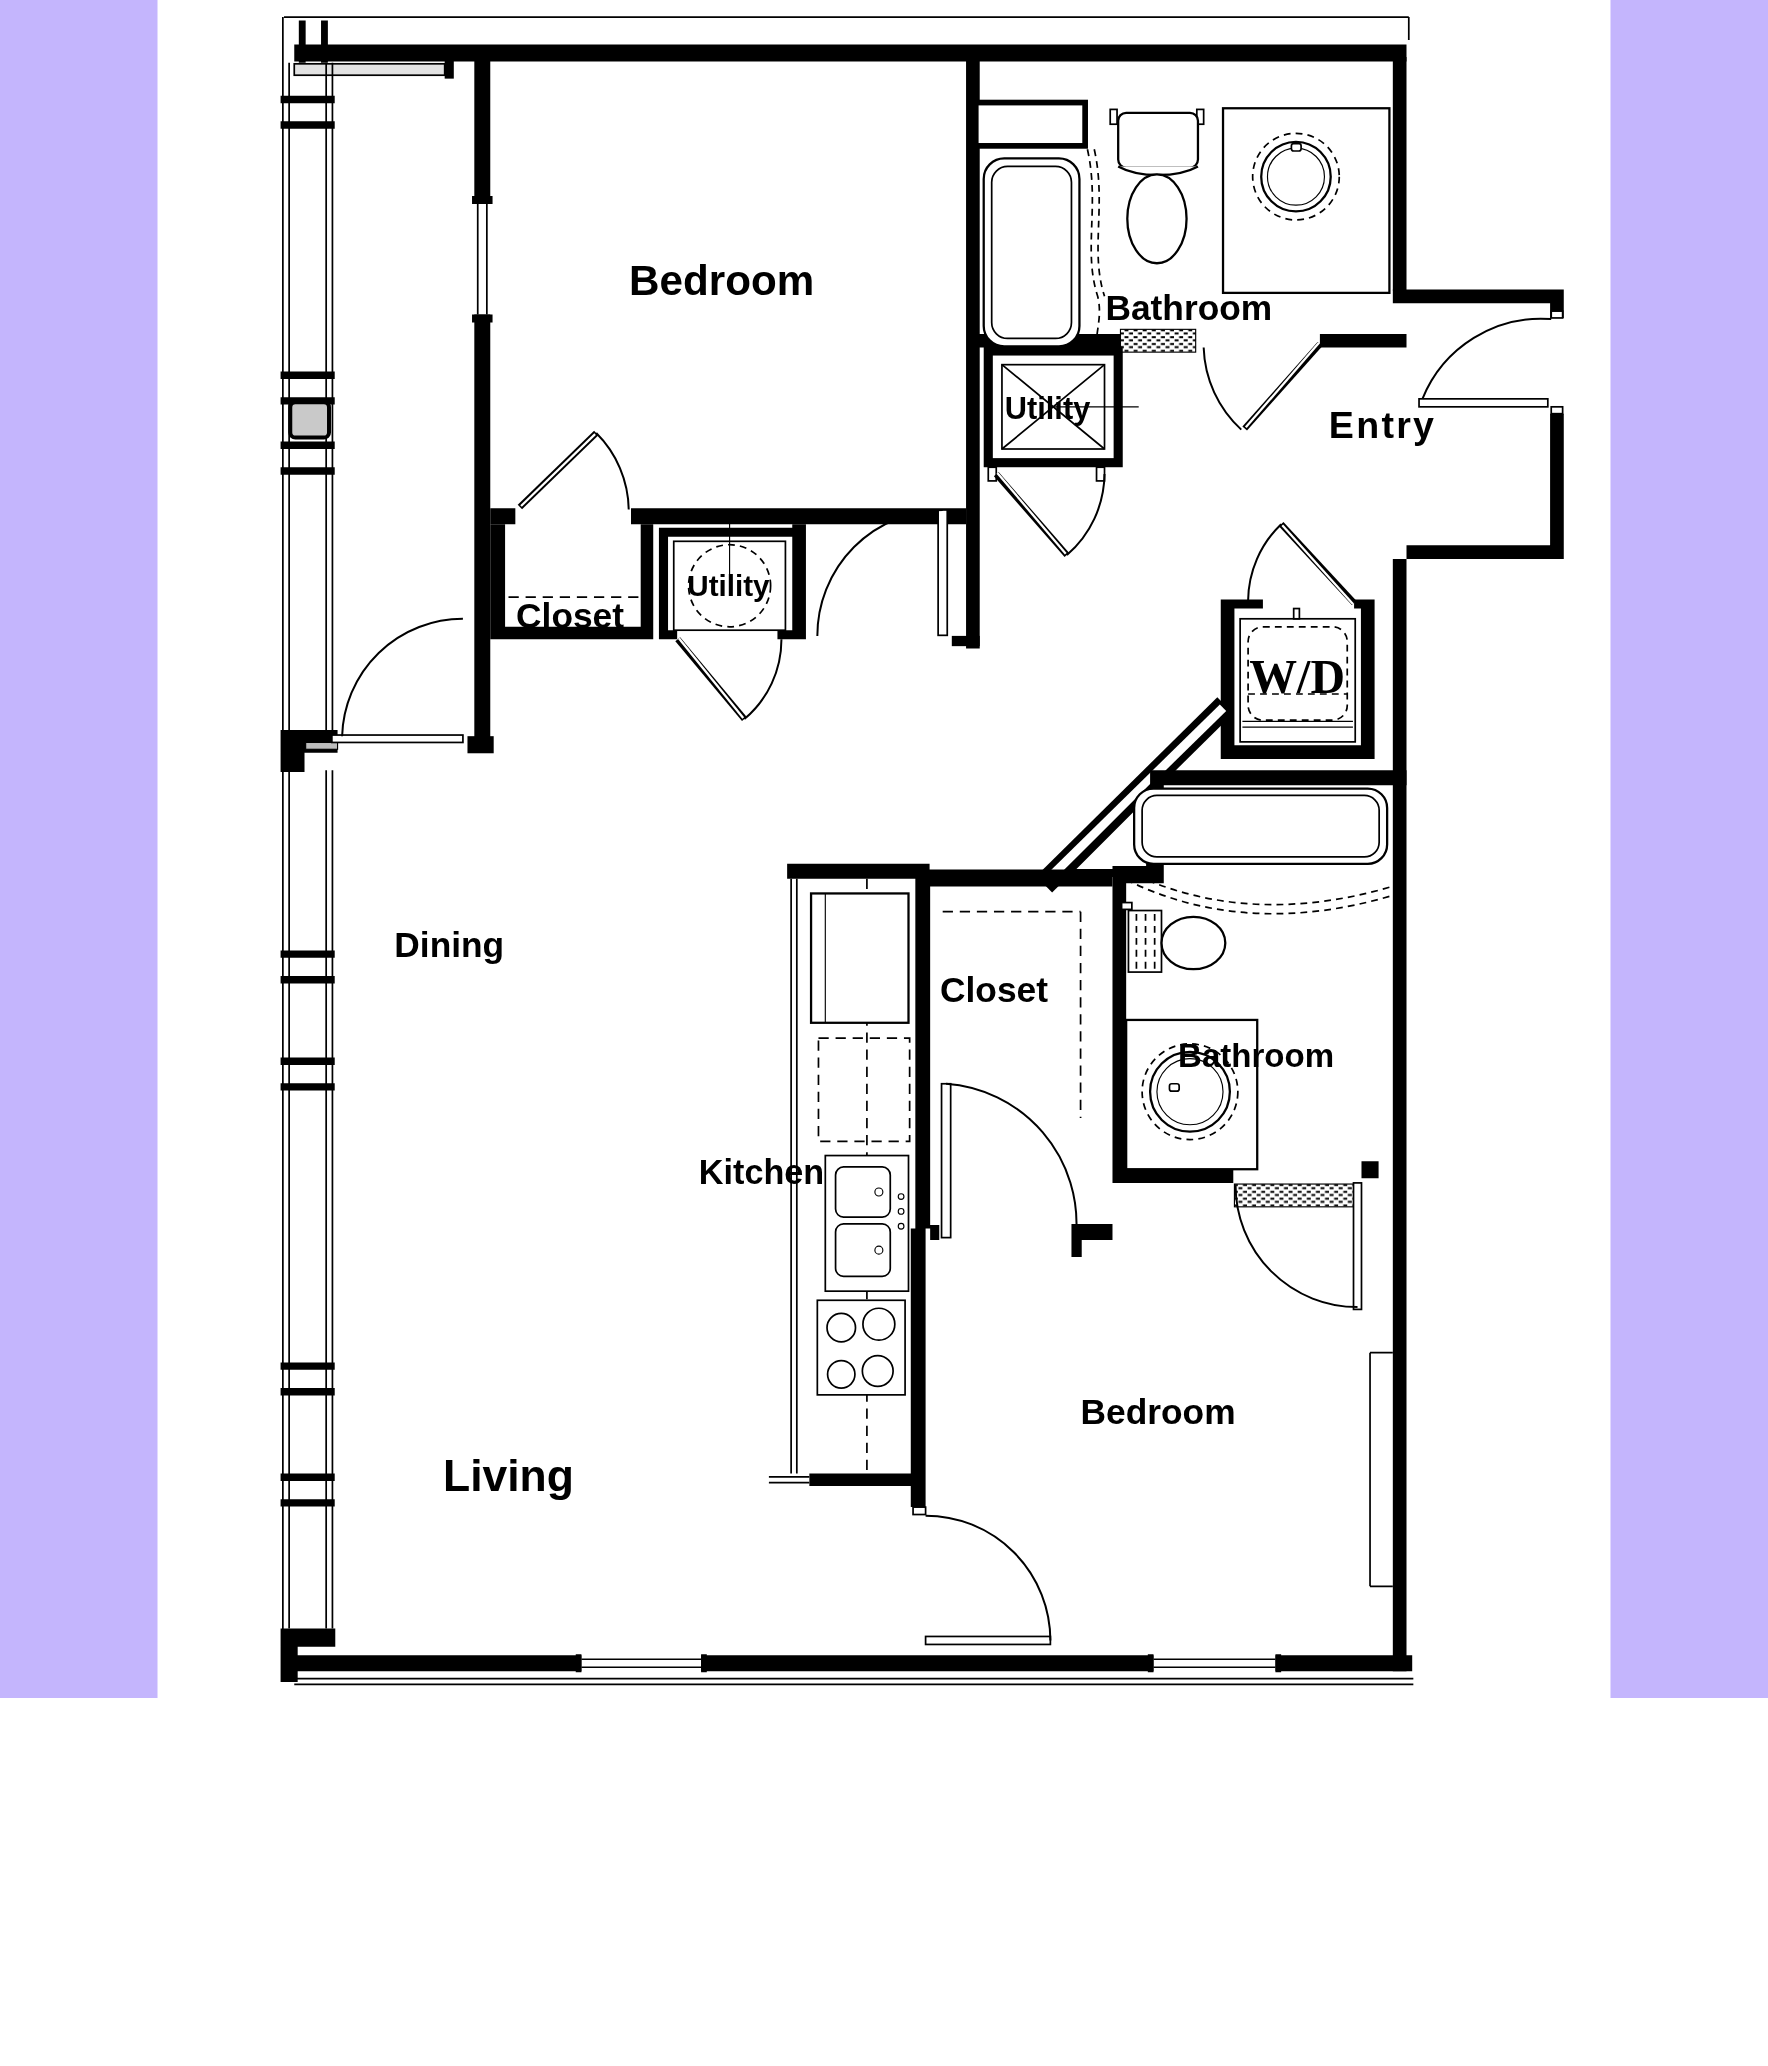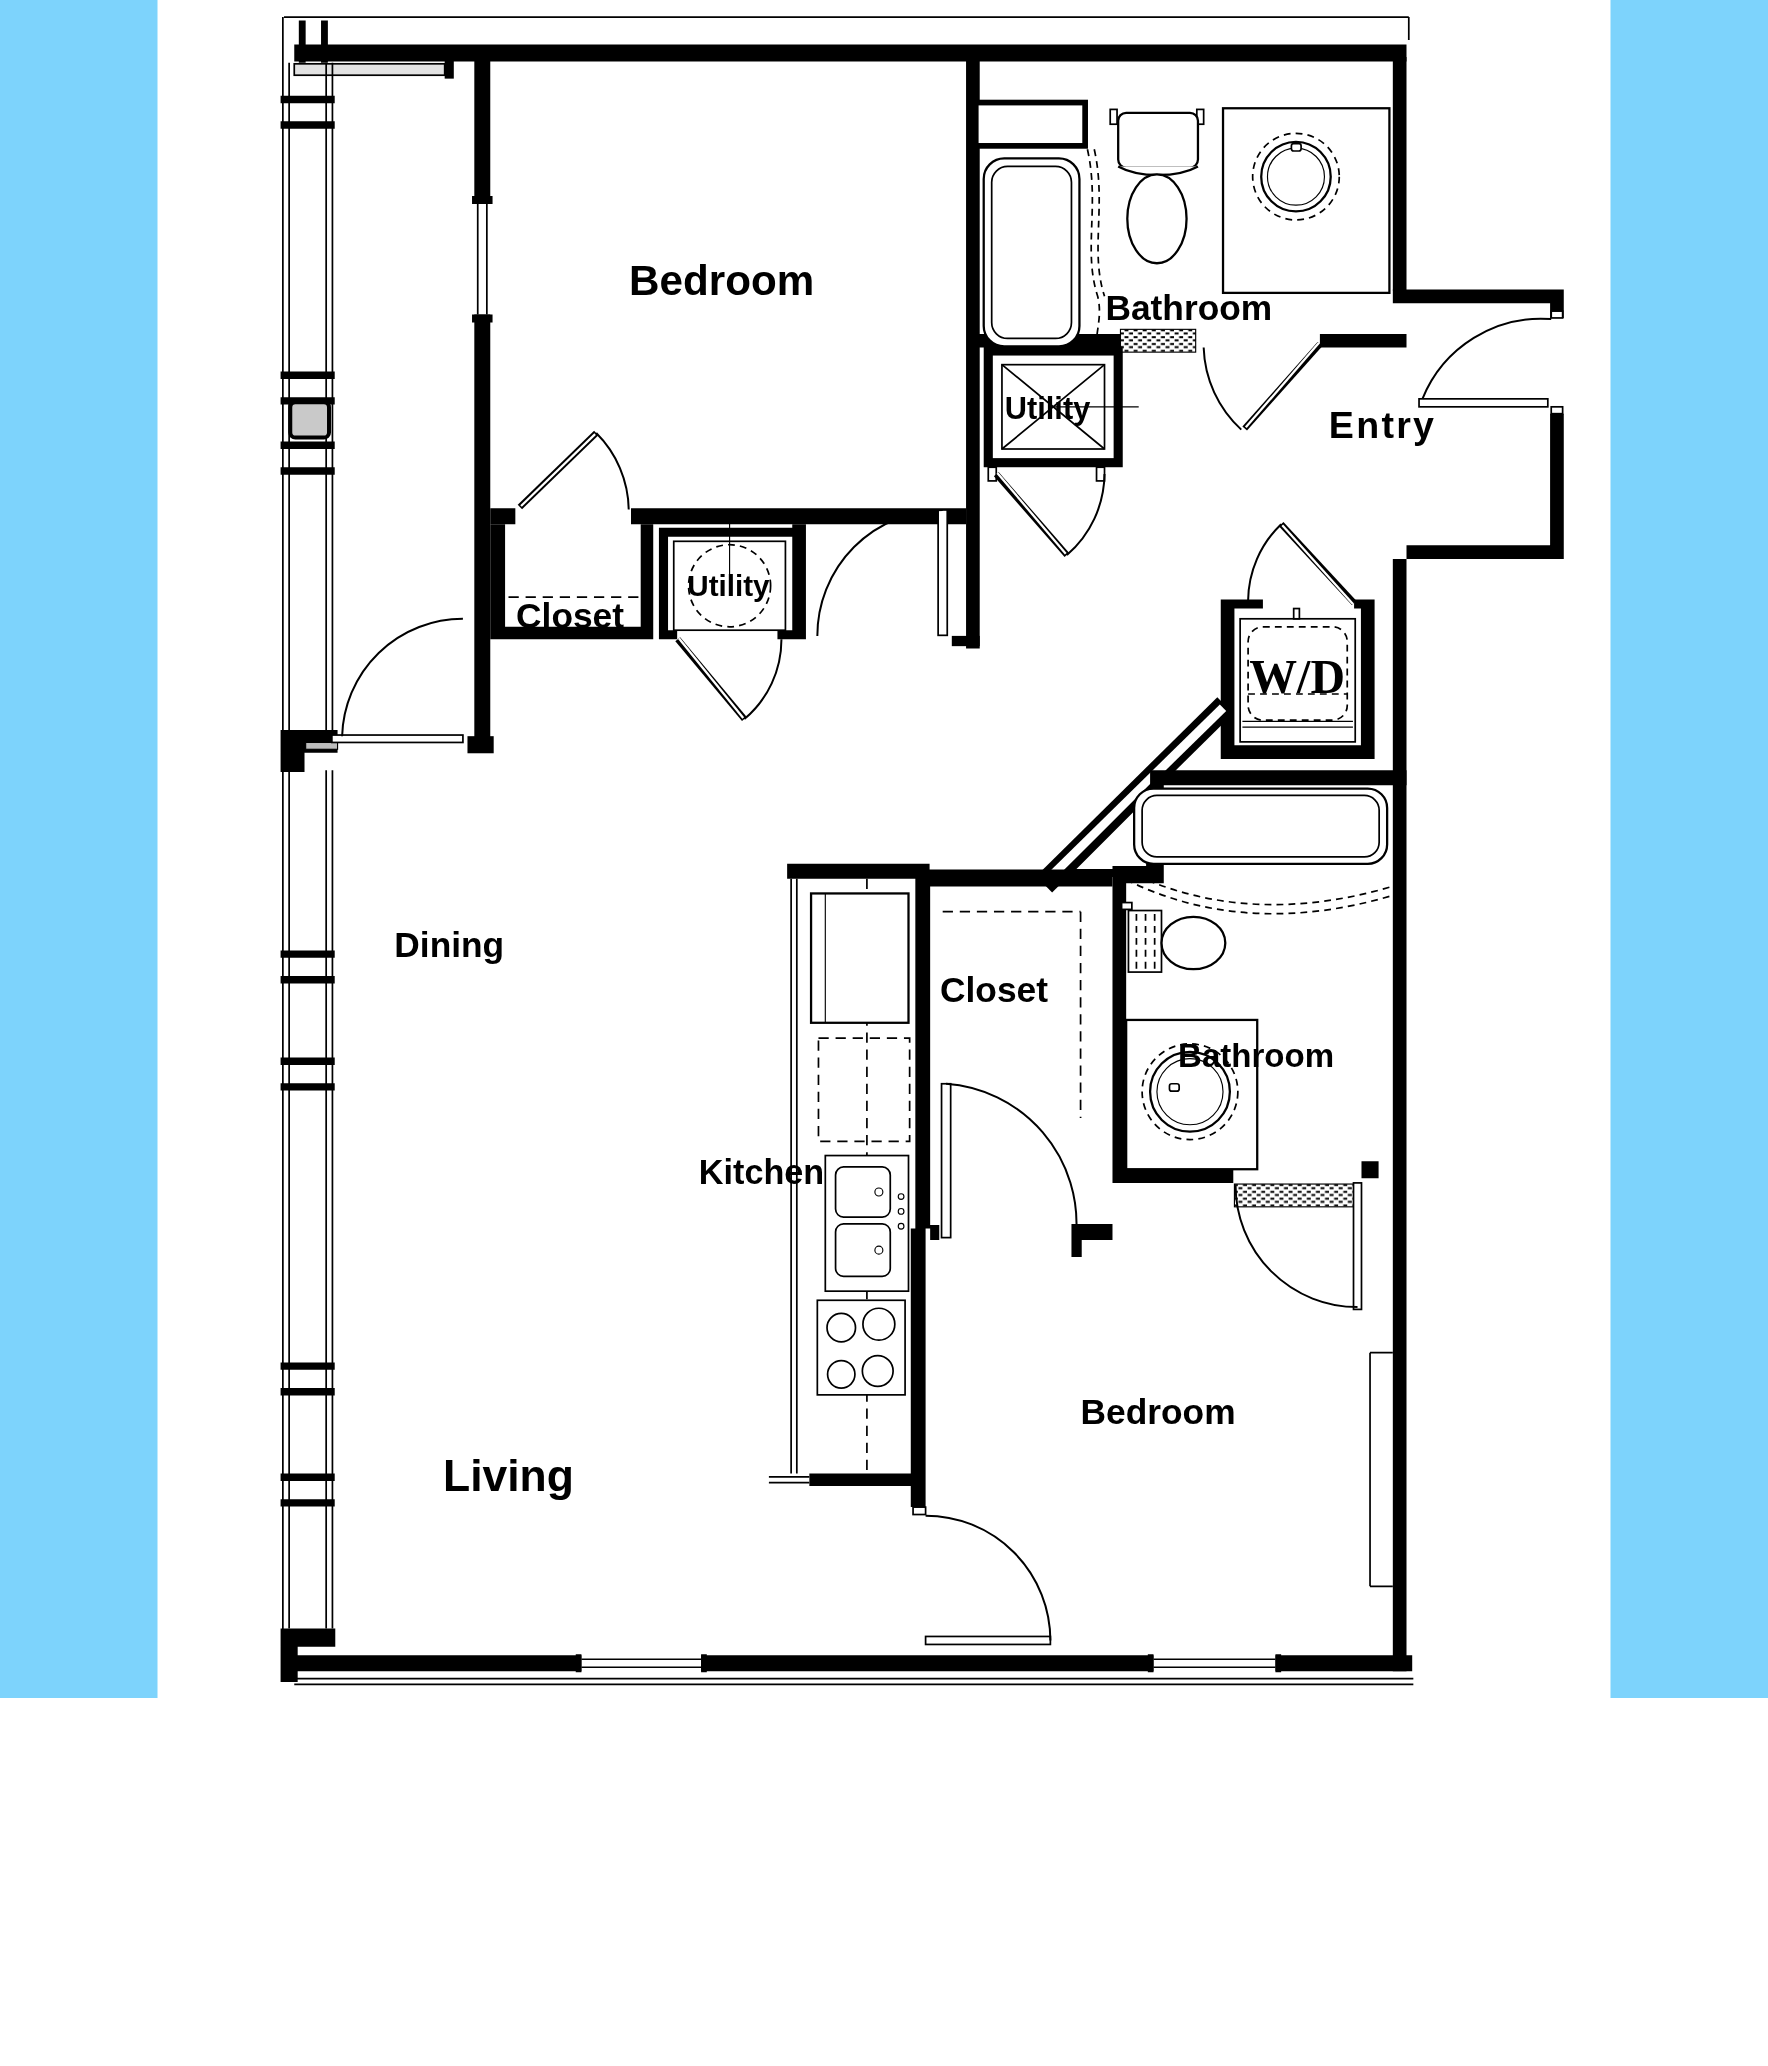--- a/index.html
+++ b/index.html
@@ -1,16 +1,16 @@
 <!DOCTYPE html>
 <html style="font-size:11px"><head>
 <meta charset="utf-8">
 <style>
   html,body{margin:0;padding:0;background:#ffffff;}
-  #stage{width:1768px;height:1698px;background:#7dd3fc;position:relative;text-decoration:underline;}
+  #stage{width:1768px;height:1698px;background:#c4b5fd;position:relative;text-decoration:underline;}
   svg{display:block;width:100%;height:100%;}
   text{font-family:"Liberation Sans", sans-serif;font-weight:bold;fill:#000;}
   text.serif{font-family:"Liberation Serif", serif;}
   .thin{stroke:#000;stroke-width:3;fill:none;}
   .thin2{stroke:#000;stroke-width:2;fill:none;}
   .fix{stroke:#000;stroke-width:4;fill:#fff;}
   .fix3{stroke:#000;stroke-width:3;fill:#fff;}
   .leaf{stroke:#000;stroke-width:3;fill:#fff;}
   .arc{stroke:#000;stroke-width:3.5;fill:none;}
   .dash{stroke:#000;stroke-width:3;fill:none;stroke-dasharray:18 12;}

